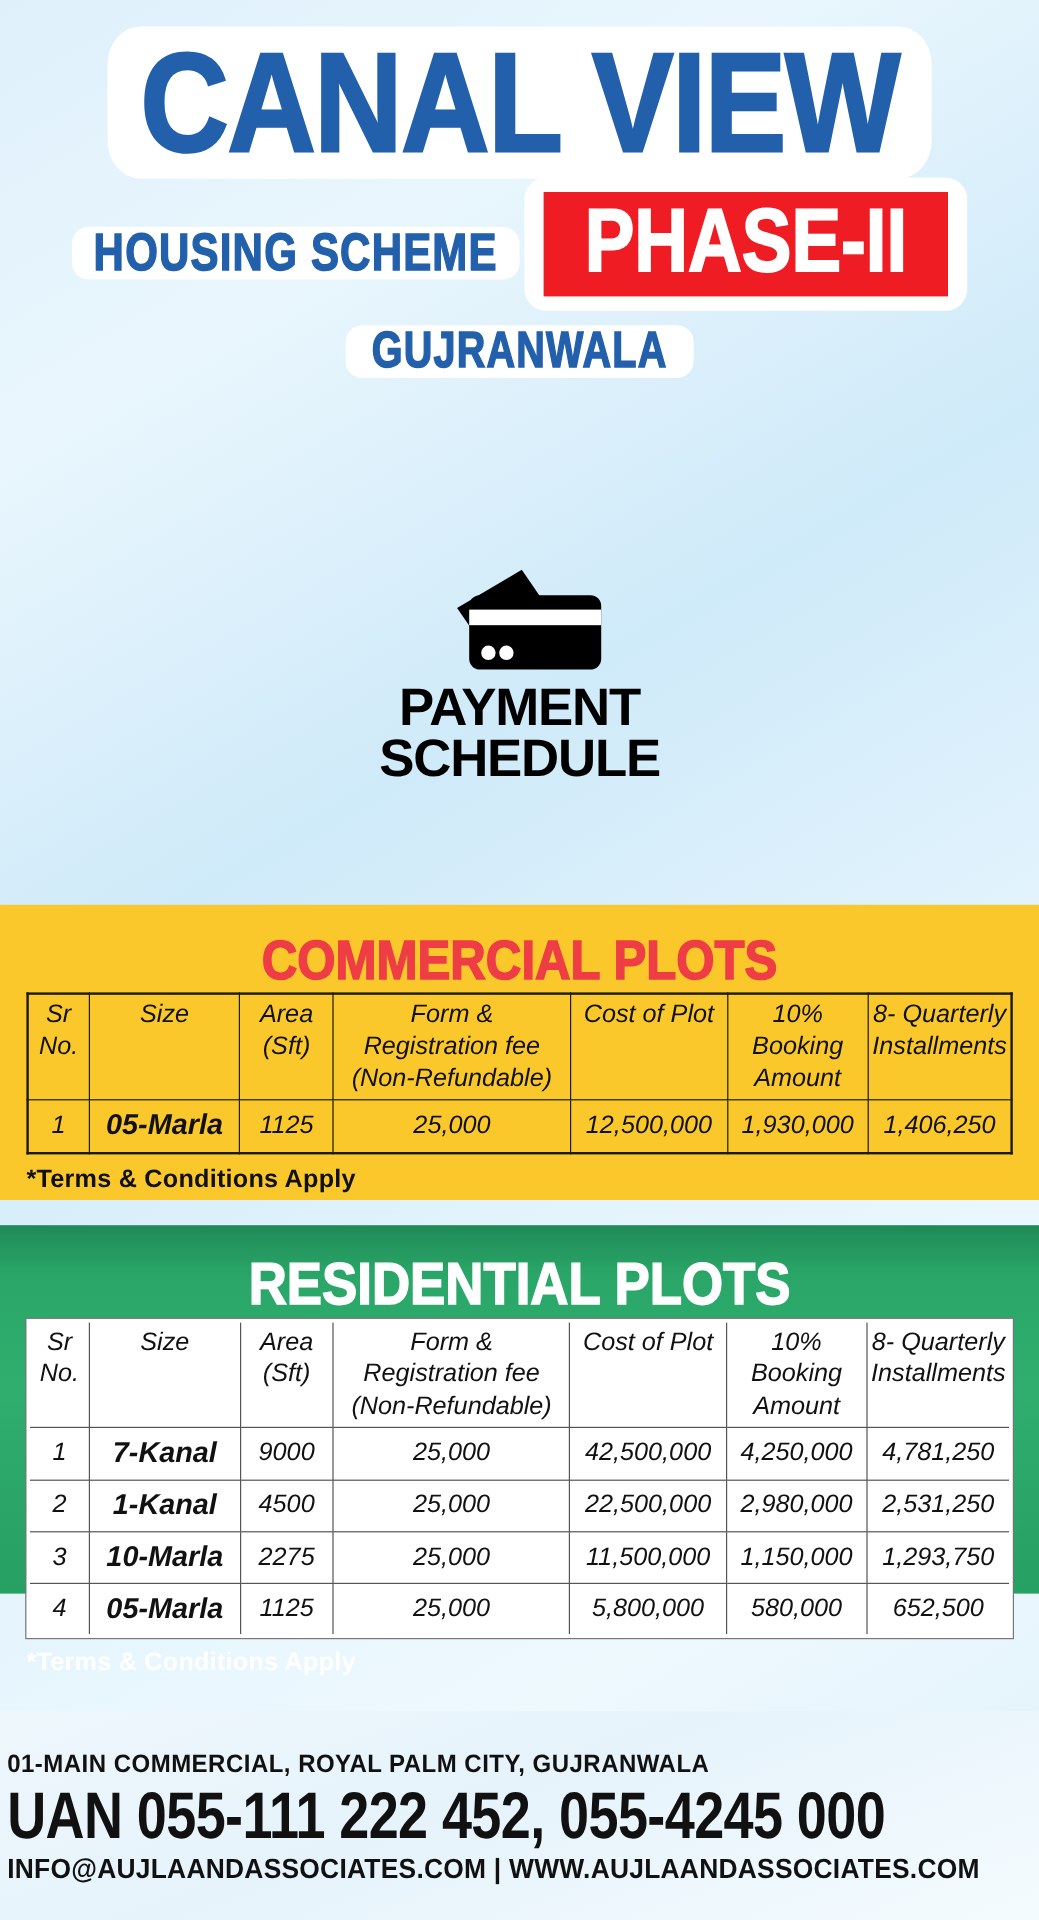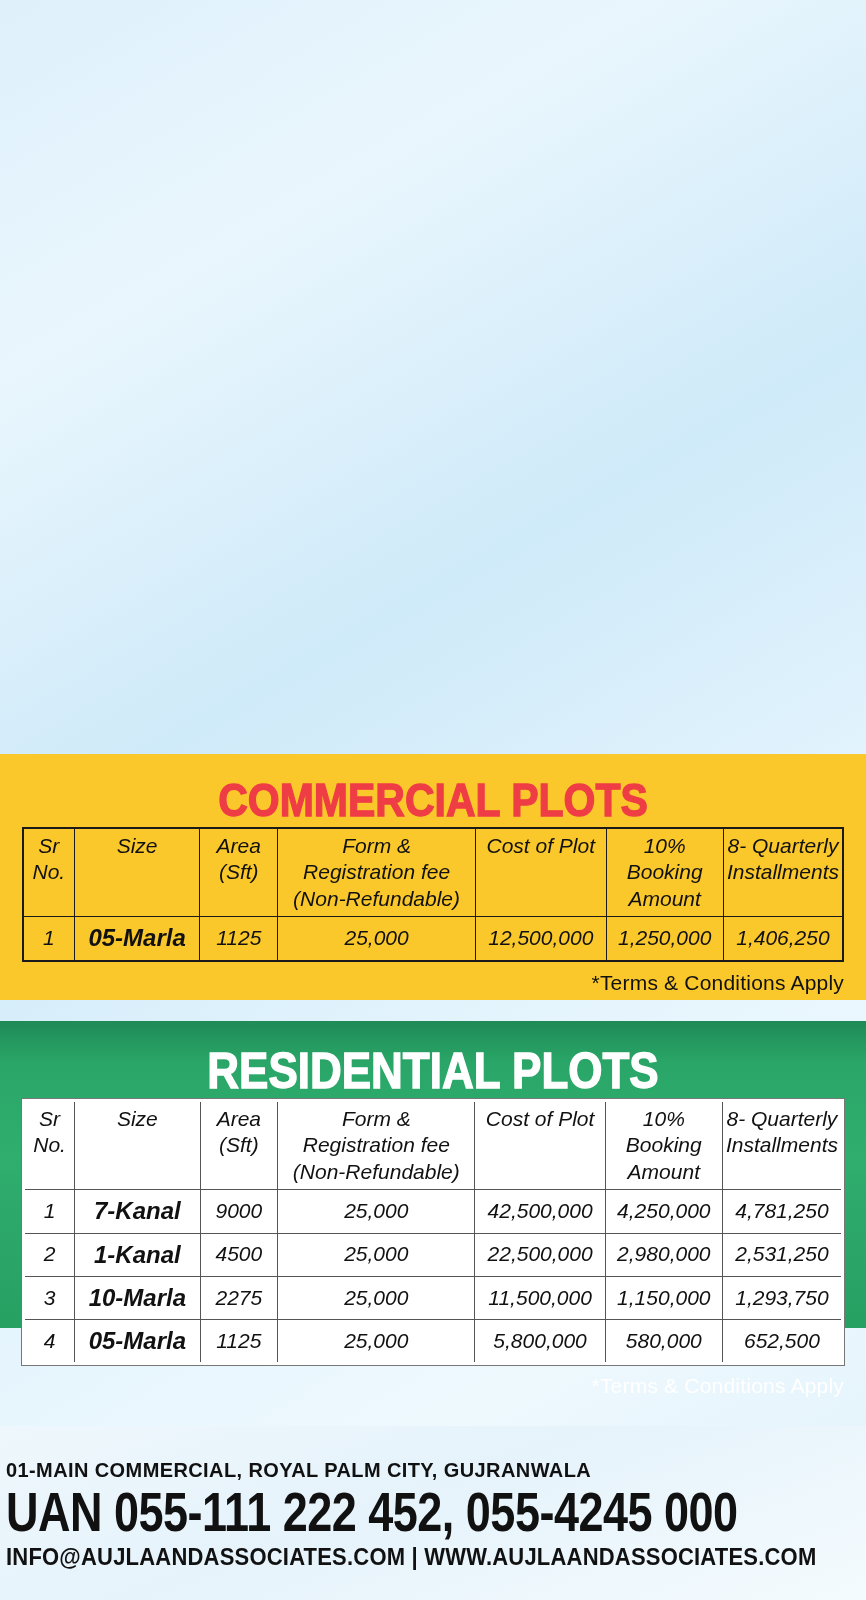--- a/index.html
+++ b/index.html
@@ -219,23 +219,23 @@
     border: 3px solid #ffffff;
     outline: 1px solid #777;
   }
   .tbl-residential table.pt th,
   .tbl-residential table.pt td {
     background: #ffffff;
     border: 1.3px solid #555555;
   }
 
   .terms {
-    text-align: right;
-    font-family: "Liberation Sans Narrow", "Liberation Sans", sans-serif;
-    font-weight: normal;
+    text-align: left;
+    font-family: "Liberation Sans Narrow", "Liberation Sans", sans-serif;
+    font-weight: bold;
     font-size: 21px;
     padding-top: 9px;
     letter-spacing: 0.2px;
   }
   .terms.on-yellow { color: #111111; }
   .terms.on-green  { color: #ffffff; }
 
   
   .footer {
     position: absolute;
@@ -306,21 +306,52 @@
     transform: scaleY(1.05);
     transform-origin: left center;
   }
 </style>
 </head>
 <body>
 
 <div id="poster">
 
   <div class="hero">
-
+    <div class="title-stack">
+
+      <div class="brand-line1">CANAL VIEW</div>
+
+      <div class="brand-line2-wrap">
+        <div class="brand-line2">HOUSING SCHEME</div>
+      </div>
+
+      <div class="phase-outer">
+        <div class="phase-box">
+          <div class="phase-text">PHASE-II</div>
+        </div>
+      </div>
+
+      <div class="city-wrap">
+        <div class="city-text">GUJRANWALA</div>
+      </div>
+    </div>
+
+    <div class="payment-block">
+      <svg class="card-icon" width="176" height="92" viewBox="0 0 176 92">
+        <g fill="#000000">
+          <path d="M36 34 L92 6 L112 40 L56 68 Z" transform="rotate(-4 74 37)"></path>
+          <rect x="46" y="26" width="110" height="62" rx="9"></rect>
+          <rect x="46" y="38" width="110" height="13" fill="#ffffff"></rect>
+          <circle cx="62" cy="74" r="6" fill="#ffffff"></circle>
+          <circle cx="77" cy="74" r="6" fill="#ffffff"></circle>
+        </g>
+      </svg>
+      <div class="payment-text">PAYMENT</div>
+      <div class="payment-text">SCHEDULE</div>
+    </div>
   </div>
 
   <div class="sec-commercial">
     <div class="sec-title-commercial">COMMERCIAL PLOTS</div>
 
     <div class="tbl-wrap tbl-commercial">
       <table class="pt">
         <colgroup>
           <col class="c-sr">
             <col class="c-size">
@@ -362,21 +393,21 @@
             </th>
           </tr>
         </thead>
         <tbody>
           <tr>
             <td>1</td>
             <td class="size-cell">05-Marla</td>
             <td>1125</td>
             <td>25,000</td>
             <td>12,500,000</td>
-            <td>1,250,000</td>
+            <td>1,930,000</td>
             <td>1,406,250</td>
           </tr>
         </tbody>
       </table>
       <div class="terms on-yellow">*Terms &amp; Conditions Apply</div>
     </div>
   </div>
 
   <div class="sec-residential">
     <div class="sec-title-residential">RESIDENTIAL PLOTS</div>

